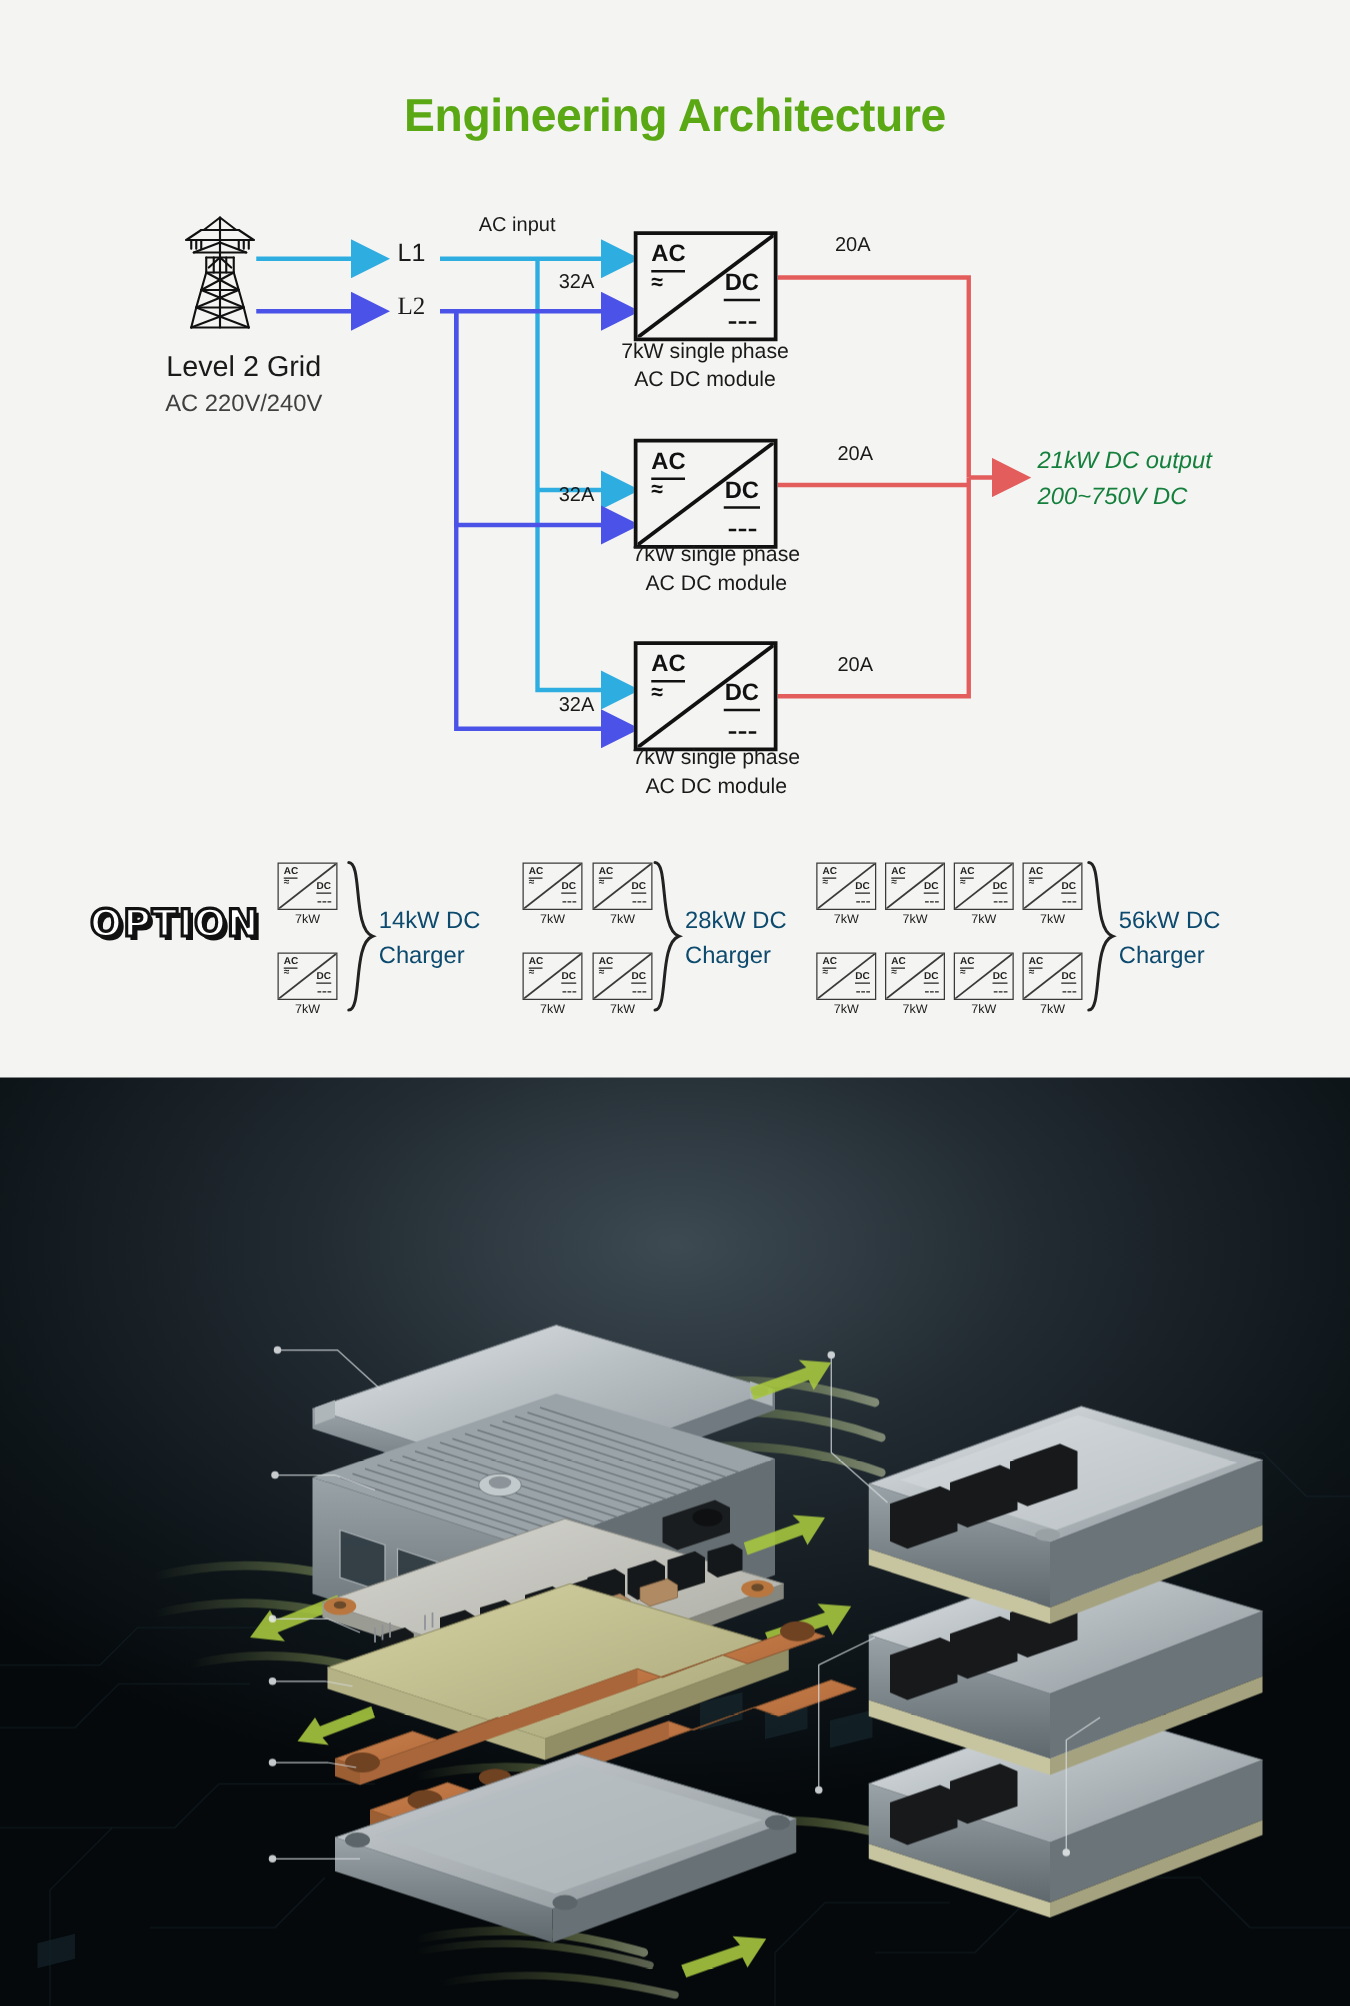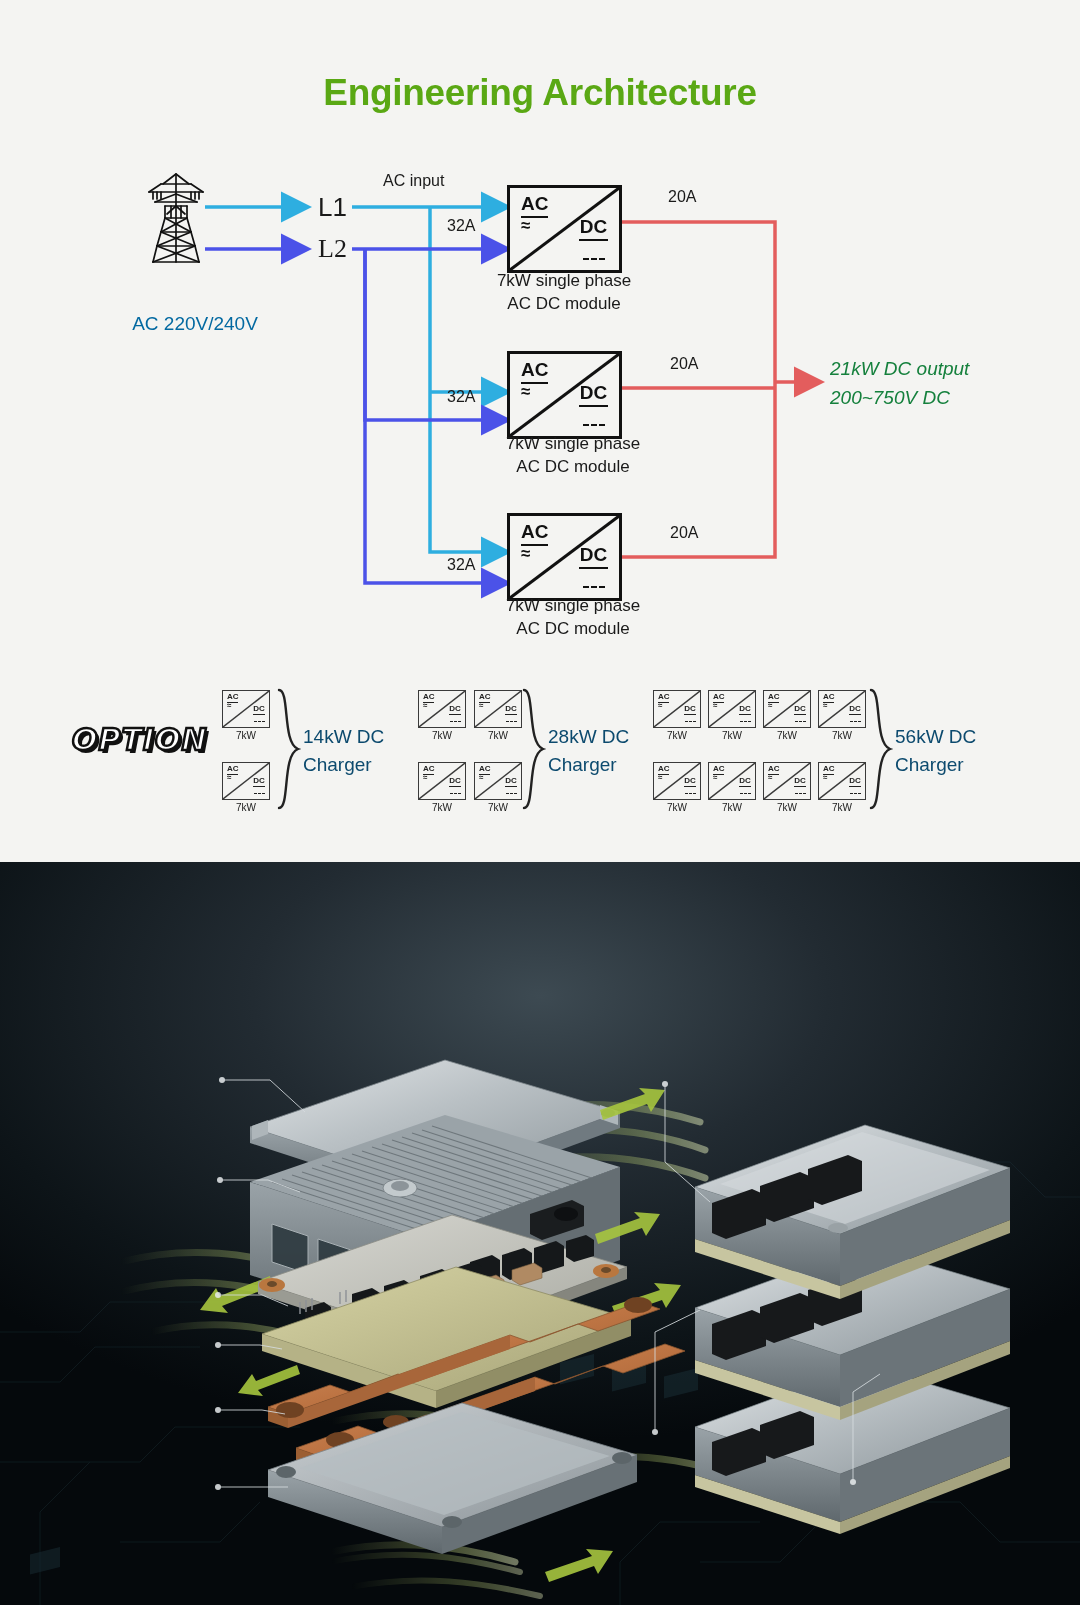--- a/index.html
+++ b/index.html
@@ -25,24 +25,24 @@
   svg.wires { position: absolute; left: 0; top: 0; width: 1080px; height: 862px; }
 
   
   .tower { position: absolute; left: 131px; top: 170px; width: 90px; height: 95px; }
   .grid-label {
     position: absolute; left: 60px; top: 280px; width: 270px; text-align: center;
     font-size: 23px; color: #1a1a1a;
   }
   .grid-sub {
     position: absolute; left: 60px; top: 313px; width: 270px; text-align: center;
-    font-size: 19px; color: #0369a1;
+    font-size: 19px; color: #404040;
   }
   .phase-label {
-    position: absolute; font-size: 26px; color: #1a1a1a;
+    position: absolute; font-size: 20px; color: #1a1a1a;
   }
   .wire-note { position: absolute; font-size: 16px; color: #1a1a1a; }
 
   
   .acdc {
     position: absolute; width: 115px; height: 88px;
     border: 3px solid #111; background: #f4f4f2;
   }
   .acdc .diag {
     position: absolute; left: 0; top: 0; width: 100%; height: 100%;
@@ -66,21 +66,21 @@
     position: absolute; width: 230px; text-align: center;
     font-size: 17px; color: #1a1a1a; line-height: 1.35;
   }
   .out-text {
     position: absolute; left: 830px; font-size: 19px; color: #15803d; line-height: 1.5; font-style: italic;
   }
 
   
   .option-word {
     position: absolute; left: 72px; top: 722px;
-    font-size: 30px; font-weight: bold; font-style: italic;
+    font-size: 30px; font-weight: bold; 
     color: #ffffff; letter-spacing: 1px;
     -webkit-text-stroke: 2.5px #111;
     text-shadow: 3px 3px 0 #111;
     font-family: "DejaVu Sans", sans-serif;
   }
   .mini-group { position: absolute; }
   .mini-cell { position: absolute; width: 48px; }
   .mini-box {
     position: relative; width: 48px; height: 38px;
     border: 1.6px solid #3a3a3a; background: #f4f4f2;
@@ -171,20 +171,21 @@
           <path d="M34,48 L60,62 M56,48 L30,62"></path>
           <path d="M30,62 L64,76 M60,62 L26,76"></path>
           <path d="M26,76 L68,92 M64,76 L22,92"></path>
           <path d="M34,48 L30,62 L26,76 L22,92"></path>
           <path d="M56,48 L60,62 L64,76 L68,92"></path>
           <path d="M22,22 L22,29 M26,22 L26,29 M30,22 L30,29"></path>
           <path d="M60,22 L60,29 M64,22 L64,29 M68,22 L68,29"></path>
         </g>
       </svg>
 
+      <div class="grid-label">Level 2 Grid</div>
       <div class="grid-sub">AC 220V/240V</div>
 
       <div class="phase-label" style="left:318px; top:192px;">L1</div>
       <div class="phase-label" style="left:318px; top:234px;font-family:Liberation Serif, serif;">L2</div>
 
       <div class="wire-note" style="left:383px; top:172px;">AC input</div>
 
       <div class="wire-note" style="left:447px; top:217px;">32A</div>
       <div class="wire-note" style="left:447px; top:388px;">32A</div>
       <div class="wire-note" style="left:447px; top:556px;">32A</div>

